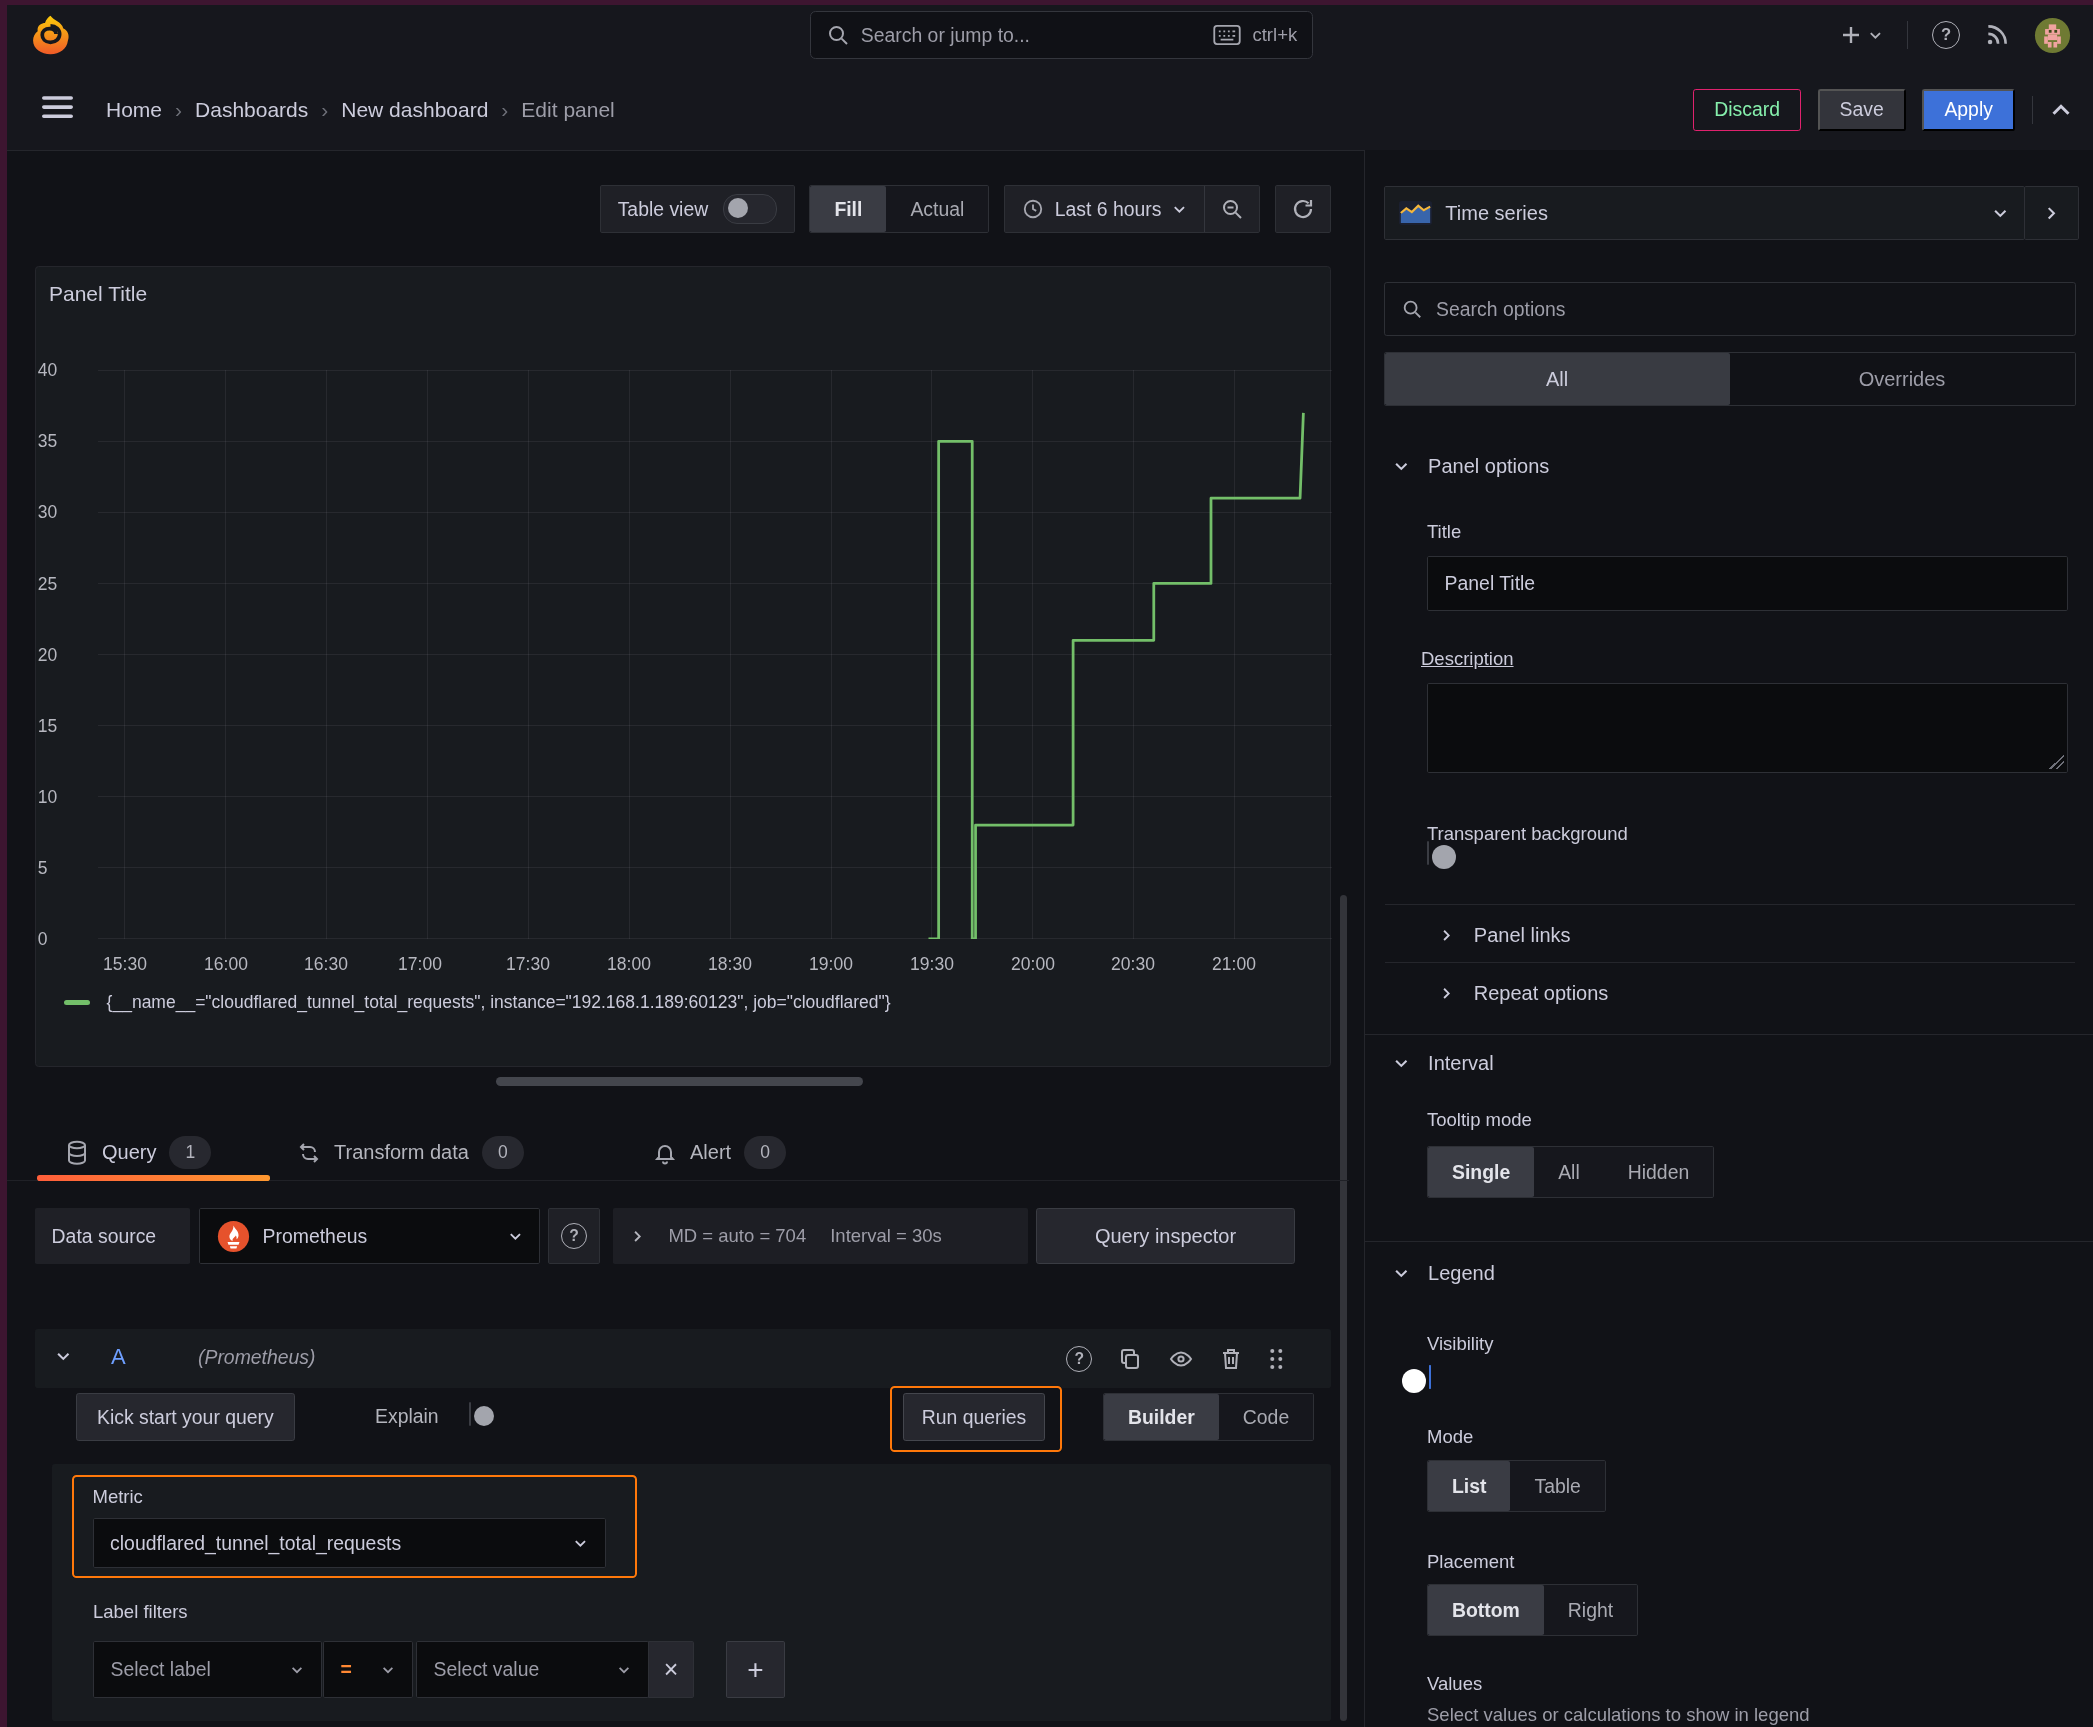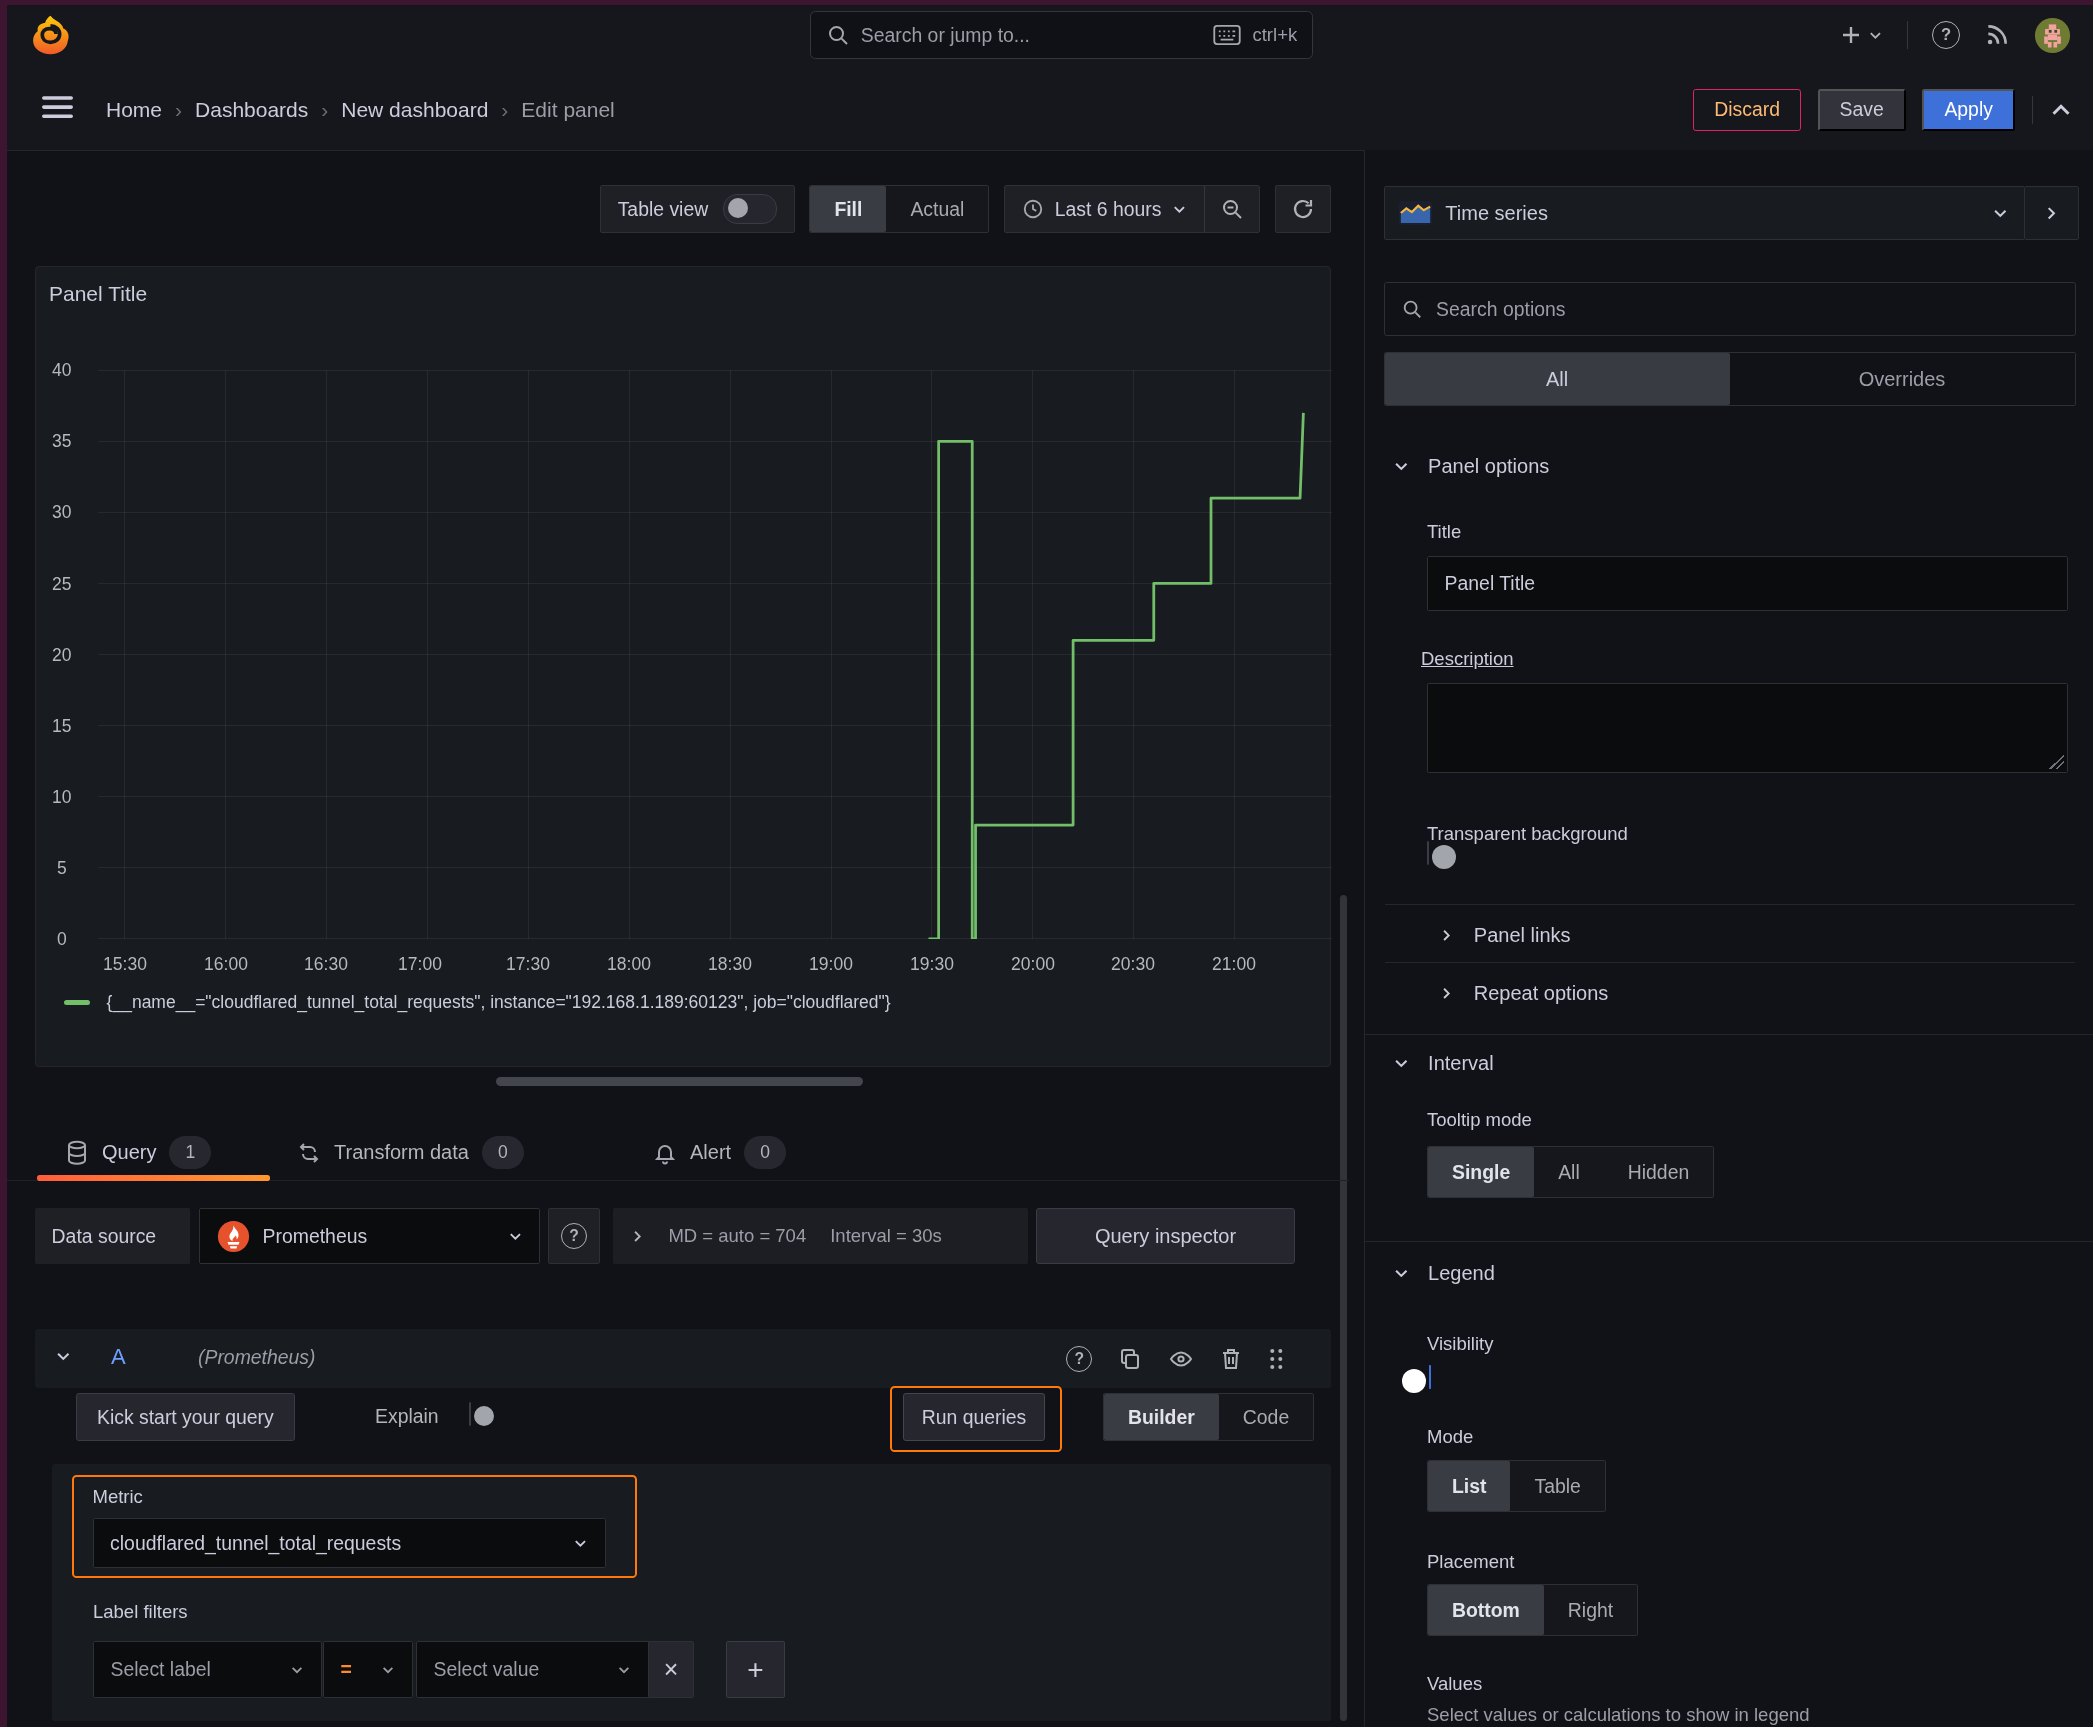--- a/index.html
+++ b/index.html
@@ -20,21 +20,21 @@
   .searchbox{position:absolute;left:810px;top:11px;width:503px;height:48px;background:#101116;
              border:0.9px solid #34363d;border-radius:5.5px;display:flex;align-items:center;padding:0 14.8px;box-sizing:border-box;gap:11px;}
   .icon{color:#a5a6af;}
   .iconbtn{display:flex;align-items:center;justify-content:center;cursor:pointer;color:#b0b1b9;}
   .vdivider{width:0.9px;height:28px;background:#34363d;}
 
   .crumb{color:#ccccdc;}
   .crumb-sep{color:#6e7079;margin:0 13px;}
   .btn{height:42px;border-radius:2.8px;display:inline-flex;align-items:center;justify-content:center;
        padding:0 20px;font-size:19.4px;box-sizing:border-box;cursor:pointer;white-space:nowrap;}
-  .btn-destructive{border:0.9px solid #e0226e;color:#fdba74;background:transparent;margin-left:44px;}
+  .btn-destructive{border:0.9px solid #e0226e;color:#86efac;background:transparent;margin-left:44px;}
   .btn-secondary{background:rgba(204,204,220,0.16);color:#ccccdc;}
   .btn-primary{background:#3d71d9;color:#fff;}
 
   
   .group{background:#1f2026;border:0.9px solid #2e3036;border-radius:1.8px;height:48px;box-sizing:border-box;
          display:flex;align-items:center;}
   .seg{background:#16171d;border:0.9px solid #2e3036;border-radius:1.8px;display:inline-flex;align-items:stretch;box-sizing:border-box;}
   .seg .opt{display:flex;align-items:center;justify-content:center;padding:0 24px;color:#a9aab2;white-space:nowrap;}
   .seg .opt.active{background:#3a3c44;color:#e3e4ea;border-radius:1.8px;font-weight:700;}
   .switch{width:52px;height:28px;border-radius:14px;background:#26272e;border:0.9px solid #3a3c43;position:relative;flex:none;cursor:pointer;}
@@ -49,21 +49,21 @@
          justify-content:center;font-size:16.6px;font-weight:700;box-sizing:border-box;}
   .badge{min-width:42px;height:33px;border-radius:16.6px;background:rgba(204,204,220,0.12);color:#b3b4bd;
          display:inline-flex;align-items:center;justify-content:center;font-size:17.5px;padding:0 9.2px;box-sizing:border-box;}
   .hr{position:absolute;height:0.9px;background:#25262c;}
 
   
   .main{position:absolute;top:150px;left:0;width:2093px;height:1577px;}
   .left{position:absolute;top:0;left:0;width:1349px;height:1577px;}
   .panel-card{position:absolute;left:35px;top:116px;width:1296px;height:801px;background:#181b1f;
               border:0.9px solid #25262c;border-radius:3.7px;box-sizing:border-box;}
-  .ylab{position:absolute;width:48px;text-align:center;font-size:17.5px;color:#b7b8c0;transform:translateY(-50%);}
+  .ylab{position:absolute;width:48px;text-align:left;font-size:17.5px;color:#b7b8c0;transform:translateY(-50%);}
   .xlab{position:absolute;font-size:17.5px;color:#b7b8c0;transform:translateX(-50%);top:687px;}
   .grid{stroke:rgba(204,204,220,0.09);stroke-width:1;shape-rendering:crispEdges;}
   .pill{position:absolute;left:496px;top:927px;width:367px;height:9.2px;border-radius:4.6px;background:#44464d;}
   .scrollbar-v{position:absolute;left:1340px;top:745px;width:7.4px;height:826px;border-radius:3.7px;background:#33343a;}
 
   .tabsrow{position:absolute;left:0;top:975px;width:1349px;height:55px;border-bottom:0.9px solid #202127;}
   .tab{position:absolute;top:0;height:55px;display:flex;align-items:center;gap:13px;cursor:pointer;}
   .tab-underline{position:absolute;left:37px;top:50px;width:233px;height:5.5px;border-radius:2.8px;
                  background:linear-gradient(90deg,#ff5e3a,#ff9830);}
 

